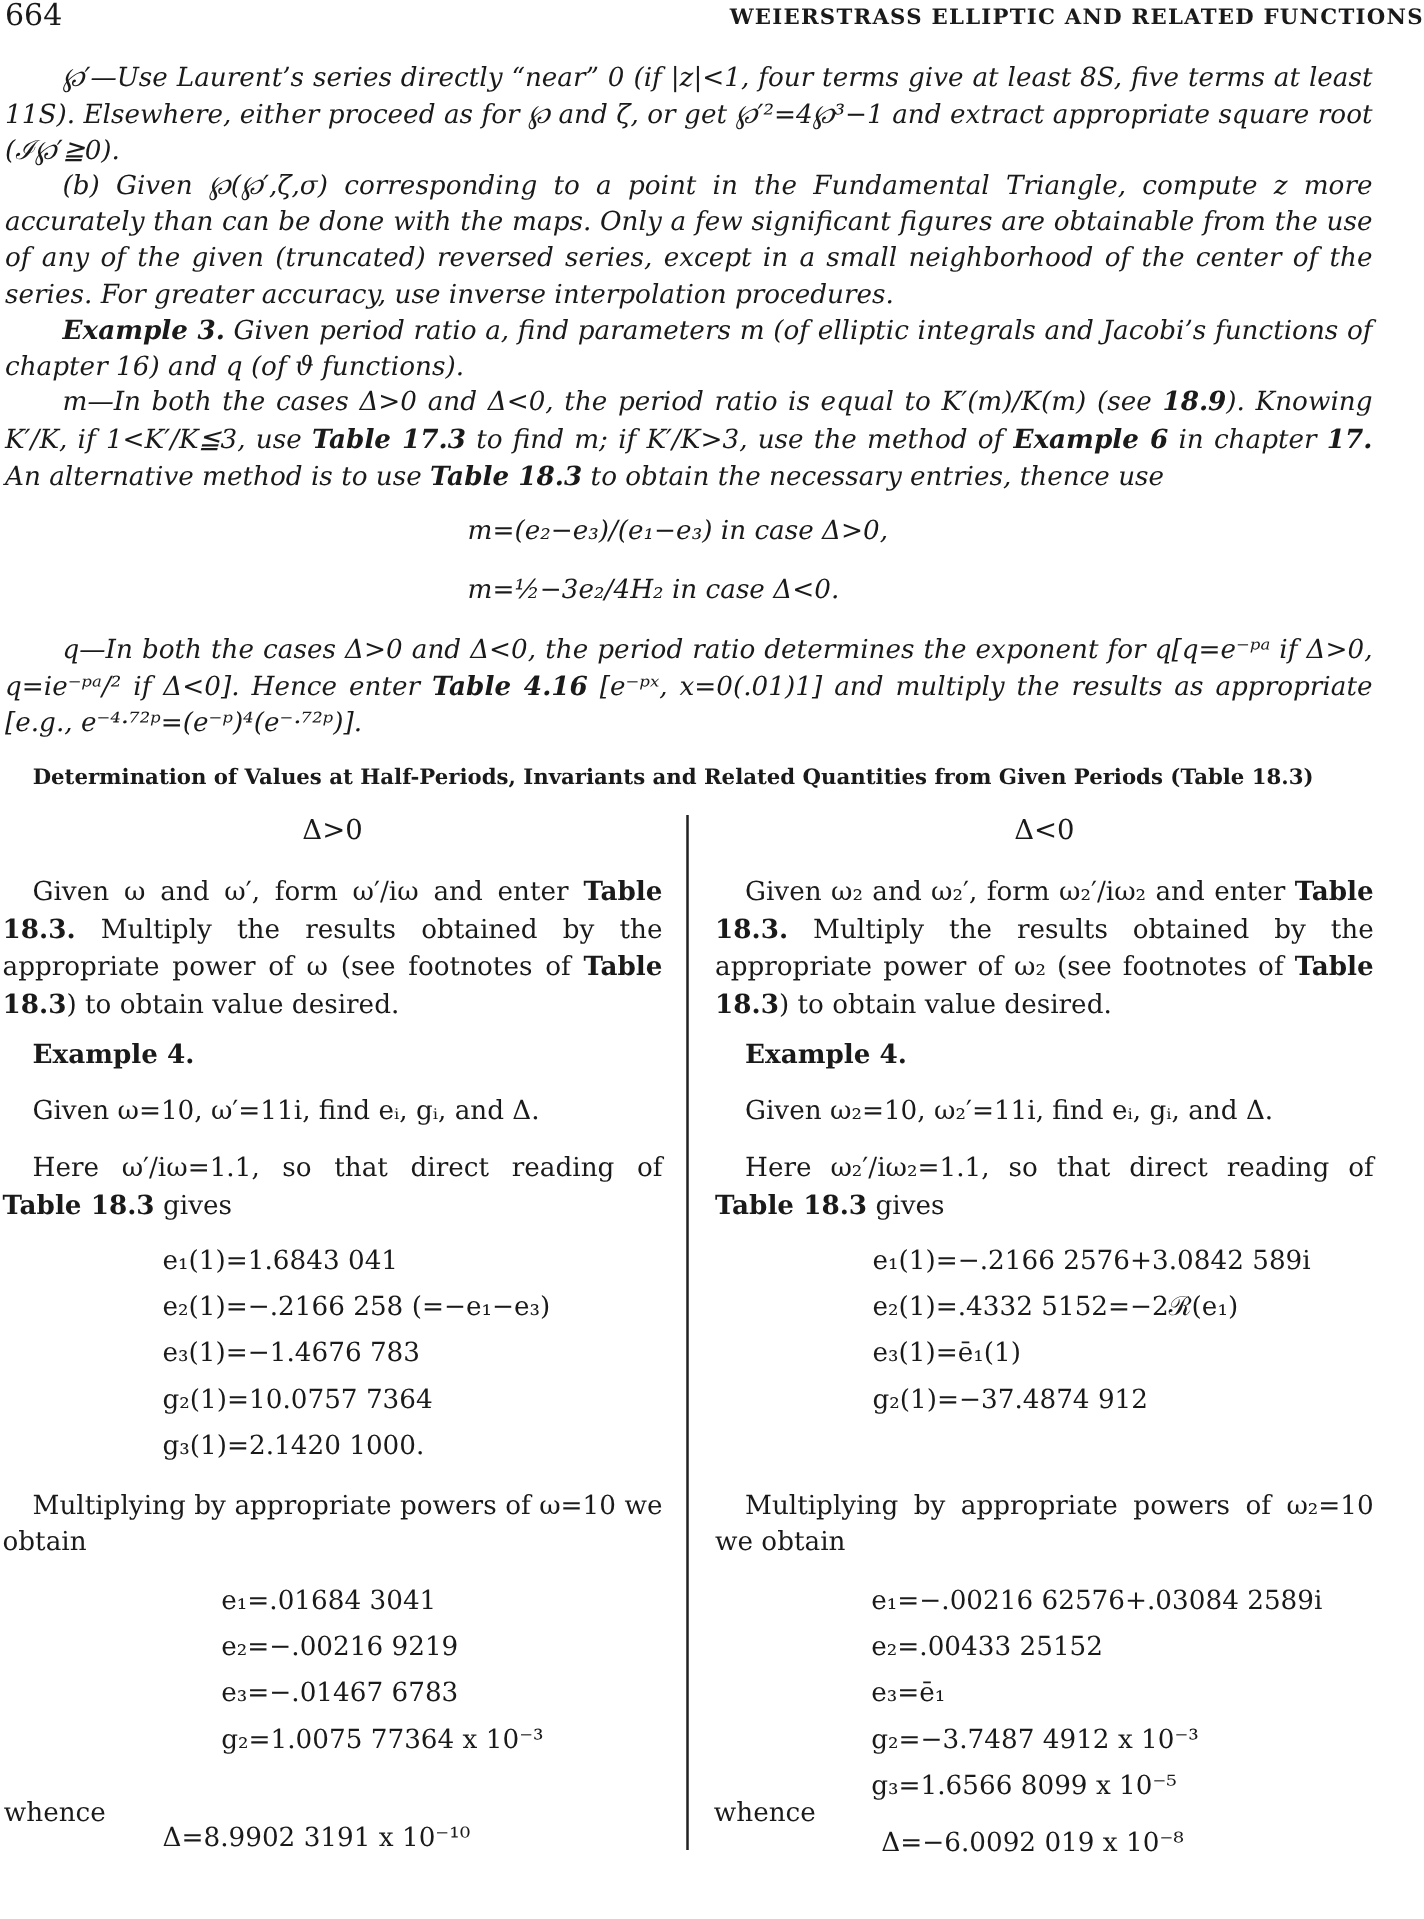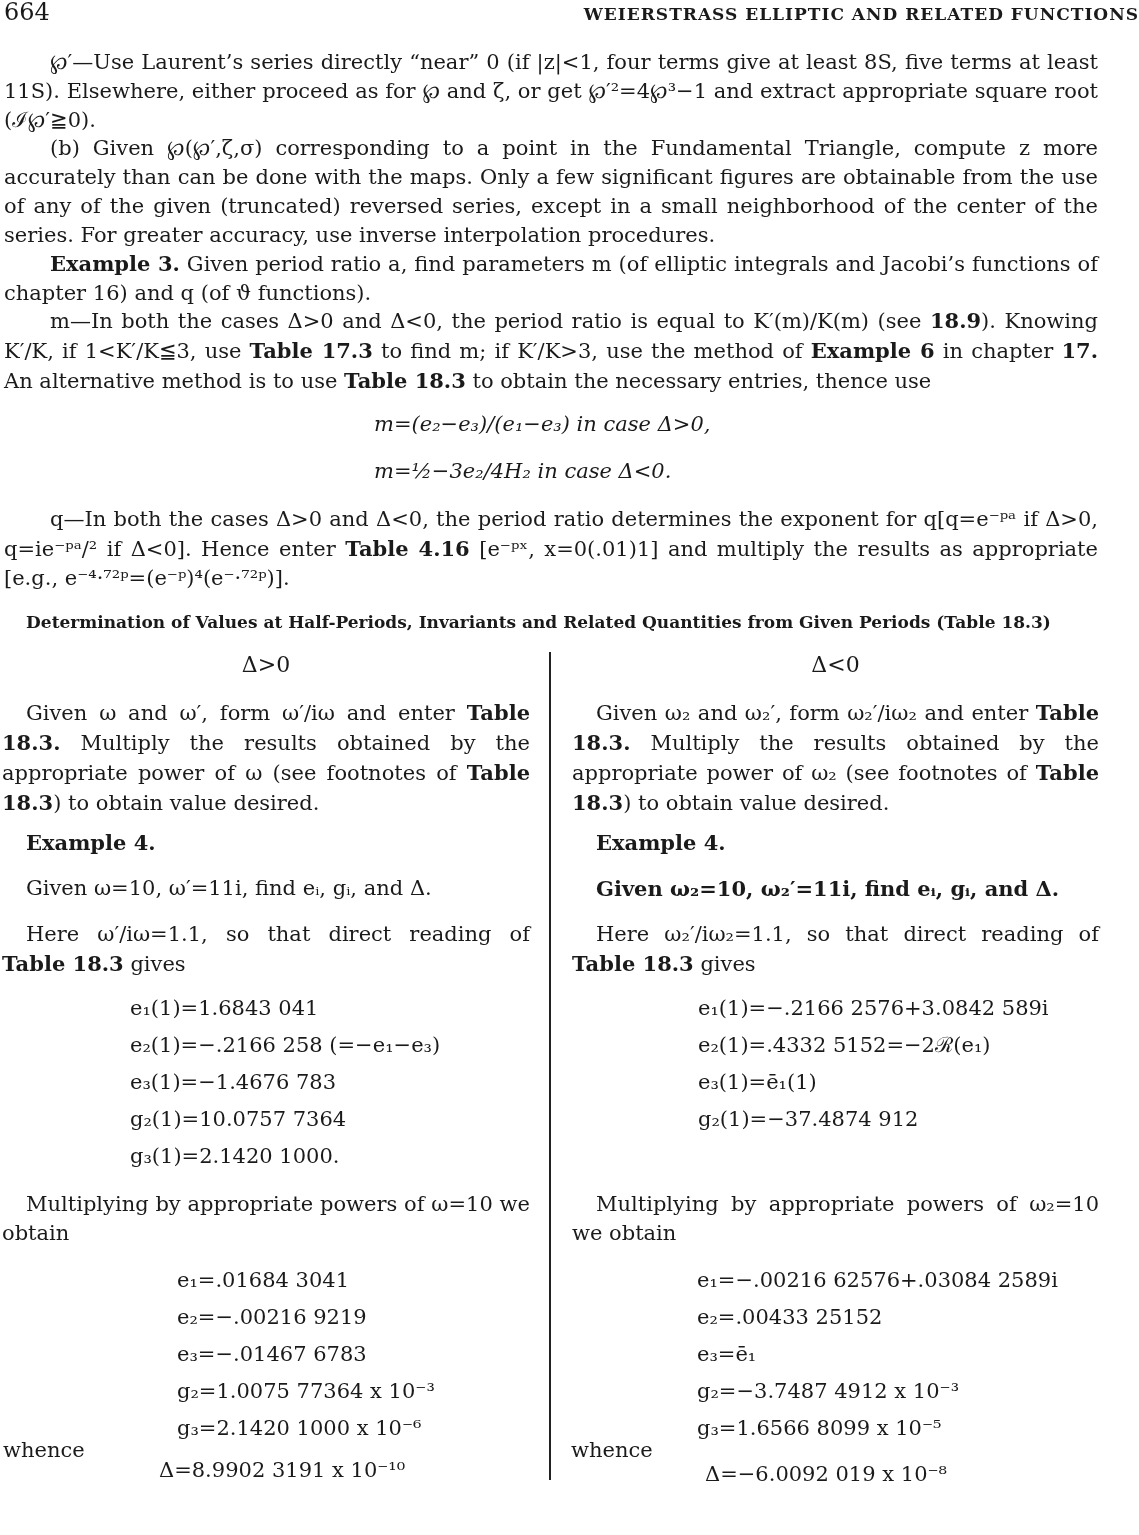--- a/index.html
+++ b/index.html
@@ -4,21 +4,21 @@
 <style>
   html, body { margin: 0; padding: 0; background: #ffffff; }
   body {
     width: 1139px; height: 1535px; position: relative; overflow: hidden;
     font-family: "DejaVu Serif", "Liberation Serif", serif;
     color: #1a1a1a; font-size: 21px; line-height: 29px;
   }
   .abs { position: absolute; }
   .page-num { left: 4px; top: -2px; font-size: 24px; }
   .running-head { left: 0; width: 1139px; top: 0; text-align: right; font-size: 17px; letter-spacing: 1px; font-weight: bold; }
-  .para { left: 4px; width: 1094px; text-align: justify; text-align-last: left; }
+  .para { left: 4px; width: 1094px; text-align: justify; text-align-last: left; font-style: italic; }
   .indent { text-indent: 46px; }
   .eq { text-align: left; }
   .bold { font-weight: bold; }
   i, .it { font-style: italic; }
   .section-head { left: 0; width: 1077px; top: 608px; text-align: center; font-weight: bold; font-size: 17px; }
   .divider { left: 549px; top: 652px; width: 1.5px; height: 828px; background: #222; }
   .col-left { left: 2px; width: 528px; }
   .col-right { left: 572px; width: 527px; }
   .col-head { text-align: center; font-size: 22px; }
   .col-text { text-align: justify; text-align-last: left; }
@@ -69,31 +69,30 @@
   <div>e₃(1)=−1.4676 783</div>
   <div>g₂(1)=10.0757 7364</div>
   <div>g₃(1)=2.1420 1000.</div>
 </div>
 <div class="abs col-left col-text indent" style="top:1190px;">Multiplying by appropriate powers of ω=10 we obtain</div>
 <div class="abs vals" style="left:145px; top:1262px;">
   <div>e₁=.01684 3041</div>
   <div>e₂=−.00216 9219</div>
   <div>e₃=−.01467 6783</div>
   <div>g₂=1.0075 77364 x 10⁻³</div>
-  <div>g₃=2.1420 1000 x 10⁻⁶</div>
 </div>
 <div class="abs" style="left:3px; top:1436px;">whence</div>
-<div class="abs" style="left:159px; top:1456px;">Δ=8.9902 3191 x 10⁻¹⁰</div>
+<div class="abs" style="left:130px; top:1456px;">Δ=8.9902 3191 x 10⁻¹⁰</div>
 
 <div class="abs col-right col-head" style="top:650px;">Δ&lt;0</div>
 <div class="abs col-right col-text indent" style="top:698px;">
   <span>Given ω₂ and ω₂′, form ω₂′/iω₂ and enter </span><span class="bold">Table 18.3.</span><span> Multiply the results obtained by the appropriate power of ω₂ (see footnotes of </span><span class="bold">Table 18.3</span><span>) to obtain value desired.</span>
 </div>
 <div class="abs col-right bold" style="top:828px; left:596px;">Example 4.</div>
-<div class="abs col-right" style="top:874px; left:596px;font-weight:bold;">Given ω₂=10, ω₂′=11i, find eᵢ, gᵢ, and Δ.</div>
+<div class="abs col-right" style="top:874px; left:596px;">Given ω₂=10, ω₂′=11i, find eᵢ, gᵢ, and Δ.</div>
 <div class="abs col-right col-text indent" style="top:920px;">
   <span>Here ω₂′/iω₂=1.1, so that direct reading of </span><span class="bold">Table 18.3</span><span> gives</span>
 </div>
 <div class="abs vals" style="left:666px; top:990px;">
   <div>e₁(1)=−.2166 2576+3.0842 589i</div>
   <div>e₂(1)=.4332 5152=−2ℛ(e₁)</div>
   <div>e₃(1)=ē₁(1)</div>
   <div>g₂(1)=−37.4874 912</div>
 </div>
 <div class="abs col-right col-text indent" style="top:1190px;">Multiplying by appropriate powers of ω₂=10 we obtain</div>

